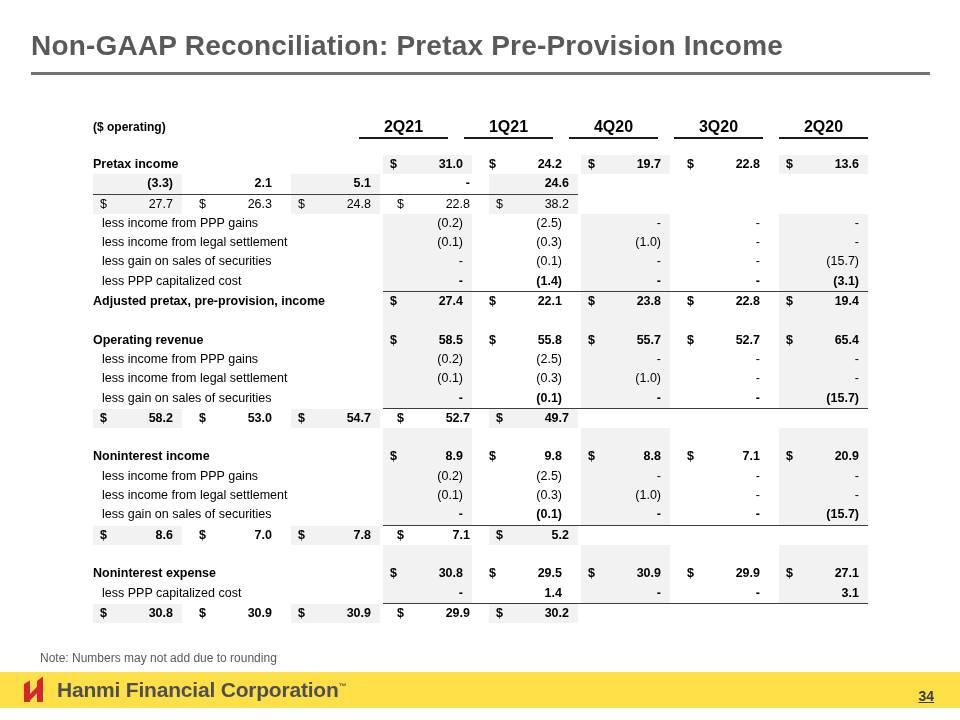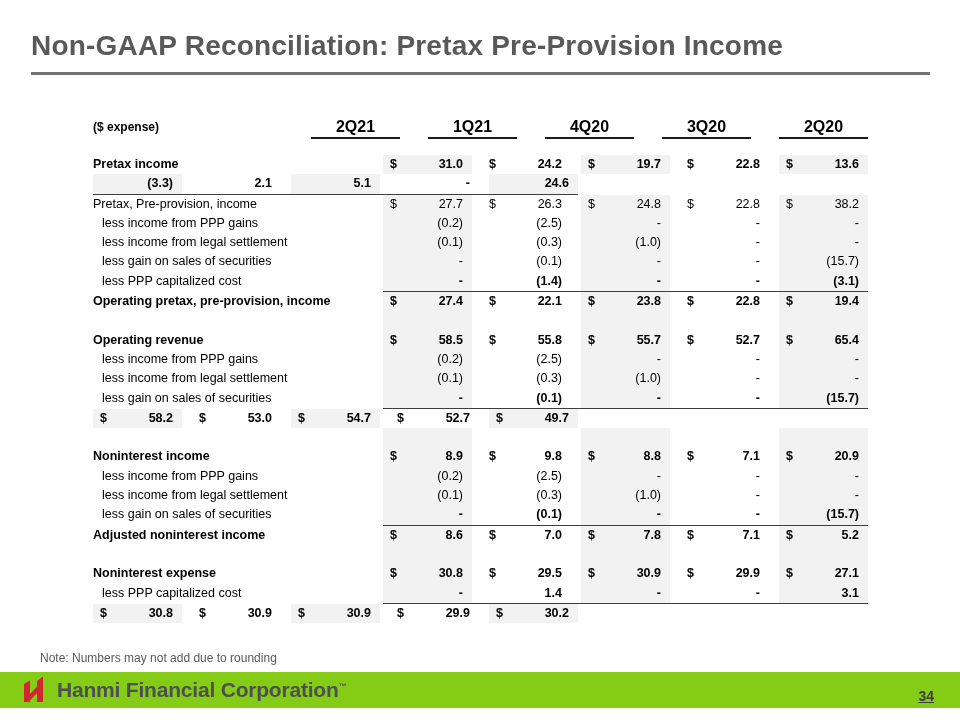--- a/index.html
+++ b/index.html
@@ -10,21 +10,21 @@
   .slide-title {
     position:absolute; left:31px; top:30px; font-size:28px; font-weight:bold;
     color:#595959; letter-spacing:0.2px; white-space:nowrap;
   }
   .title-rule {
     position:absolute; left:31px; top:72px; width:899px; height:2.5px; background:#737373;
   }
   .table-wrap { position:absolute; left:93px; top:110px; width:775px; }
   .thead { display:flex; align-items:flex-end; height:29px; }
   .unit-label { width:290px; font-size:12px; font-weight:bold; padding-bottom:5px; }
-  .cols { display:flex; gap:28px; }
+  .cols { display:flex; gap:16px; }
   .col-head {
     width:89px; text-align:center; font-size:16px; font-weight:bold;
     border-bottom:2px solid #1a1a1a; padding-bottom:1px; box-sizing:border-box;
   }
   .tbody { margin-top:16px; }
   .row { display:flex; }
   .row-label {
     width:290px; font-size:12.5px; line-height:19.3px; white-space:nowrap; box-sizing:border-box;
   }
   .row-label.indent { padding-left:9px; }
@@ -36,41 +36,41 @@
   }
   .cell.shaded { background:#f2f2f2; }
   .cell .dollar { padding-left:7px; }
   .cell .num { flex:1; text-align:right; padding-right:9px; }
   .row.bold .row-label, .row.bold .cell { font-weight:bold; }
   .note {
     position:absolute; left:40px; top:651px; font-size:12px; color:#595959;
   }
   .footer-band {
     position:absolute; left:0; top:672px; width:960px; height:36px;
-    background:#84cc16; display:flex; align-items:center;
+    background:#fde047; display:flex; align-items:center;
   }
   .logo { margin-left:21px; flex:0 0 auto; }
   .company-name {
     margin-left:7px; font-size:21px; font-weight:bold; color:#4d4f53; letter-spacing:-0.2px;
   }
   .tm { font-size:8px; vertical-align:super; color:#4d4f53; font-weight:bold; }
   .page-num {
     position:absolute; right:26px; top:0; height:48px; display:flex; align-items:center;
     font-size:14px; font-weight:bold; color:#3d3d3d;text-decoration:underline;
   }
 </style>
 </head>
 <body>
 
 <div class="slide-title">Non-GAAP Reconciliation: Pretax Pre-Provision Income</div>
 <div class="title-rule"></div>
 
 <div class="table-wrap">
   <div class="thead">
-    <div class="unit-label">($ expense)</div>
+    <div class="unit-label">($ operating)</div>
     <div class="cols" id="head-cols">
         <div class="col-head">2Q21</div>
         <div class="col-head">1Q21</div>
         <div class="col-head">4Q20</div>
         <div class="col-head">3Q20</div>
         <div class="col-head">2Q20</div>
       </div>
   </div>
   <div class="tbody" id="table-body">
       <div class="row bold">
@@ -116,21 +116,20 @@
             <span class="dollar">&nbsp;</span>
             <span class="num">-</span>
           </div>
           <div class="cell shaded">
             <span class="dollar">&nbsp;</span>
             <span class="num">24.6</span>
           </div>
         </div>
       </div>
       <div class="row">
-        <div class="row-label">Pretax, Pre-provision, income</div>
         <div class="vals">
           <div class="cell shaded">
             <span class="dollar">$</span>
             <span class="num">27.7</span>
           </div>
           <div class="cell">
             <span class="dollar">$</span>
             <span class="num">26.3</span>
           </div>
           <div class="cell shaded">
@@ -241,21 +240,21 @@
             <span class="dollar">&nbsp;</span>
             <span class="num">-</span>
           </div>
           <div class="cell shaded">
             <span class="dollar">&nbsp;</span>
             <span class="num">(3.1)</span>
           </div>
         </div>
       </div>
       <div class="row bold">
-        <div class="row-label">Operating pretax, pre-provision, income</div>
+        <div class="row-label">Adjusted pretax, pre-provision, income</div>
         <div class="vals">
           <div class="cell shaded">
             <span class="dollar">$</span>
             <span class="num">27.4</span>
           </div>
           <div class="cell">
             <span class="dollar">$</span>
             <span class="num">22.1</span>
           </div>
           <div class="cell shaded">
@@ -540,21 +539,20 @@
             <span class="dollar">&nbsp;</span>
             <span class="num">-</span>
           </div>
           <div class="cell shaded">
             <span class="dollar">&nbsp;</span>
             <span class="num">(15.7)</span>
           </div>
         </div>
       </div>
       <div class="row bold">
-        <div class="row-label">Adjusted noninterest income</div>
         <div class="vals">
           <div class="cell shaded">
             <span class="dollar">$</span>
             <span class="num">8.6</span>
           </div>
           <div class="cell">
             <span class="dollar">$</span>
             <span class="num">7.0</span>
           </div>
           <div class="cell shaded">

